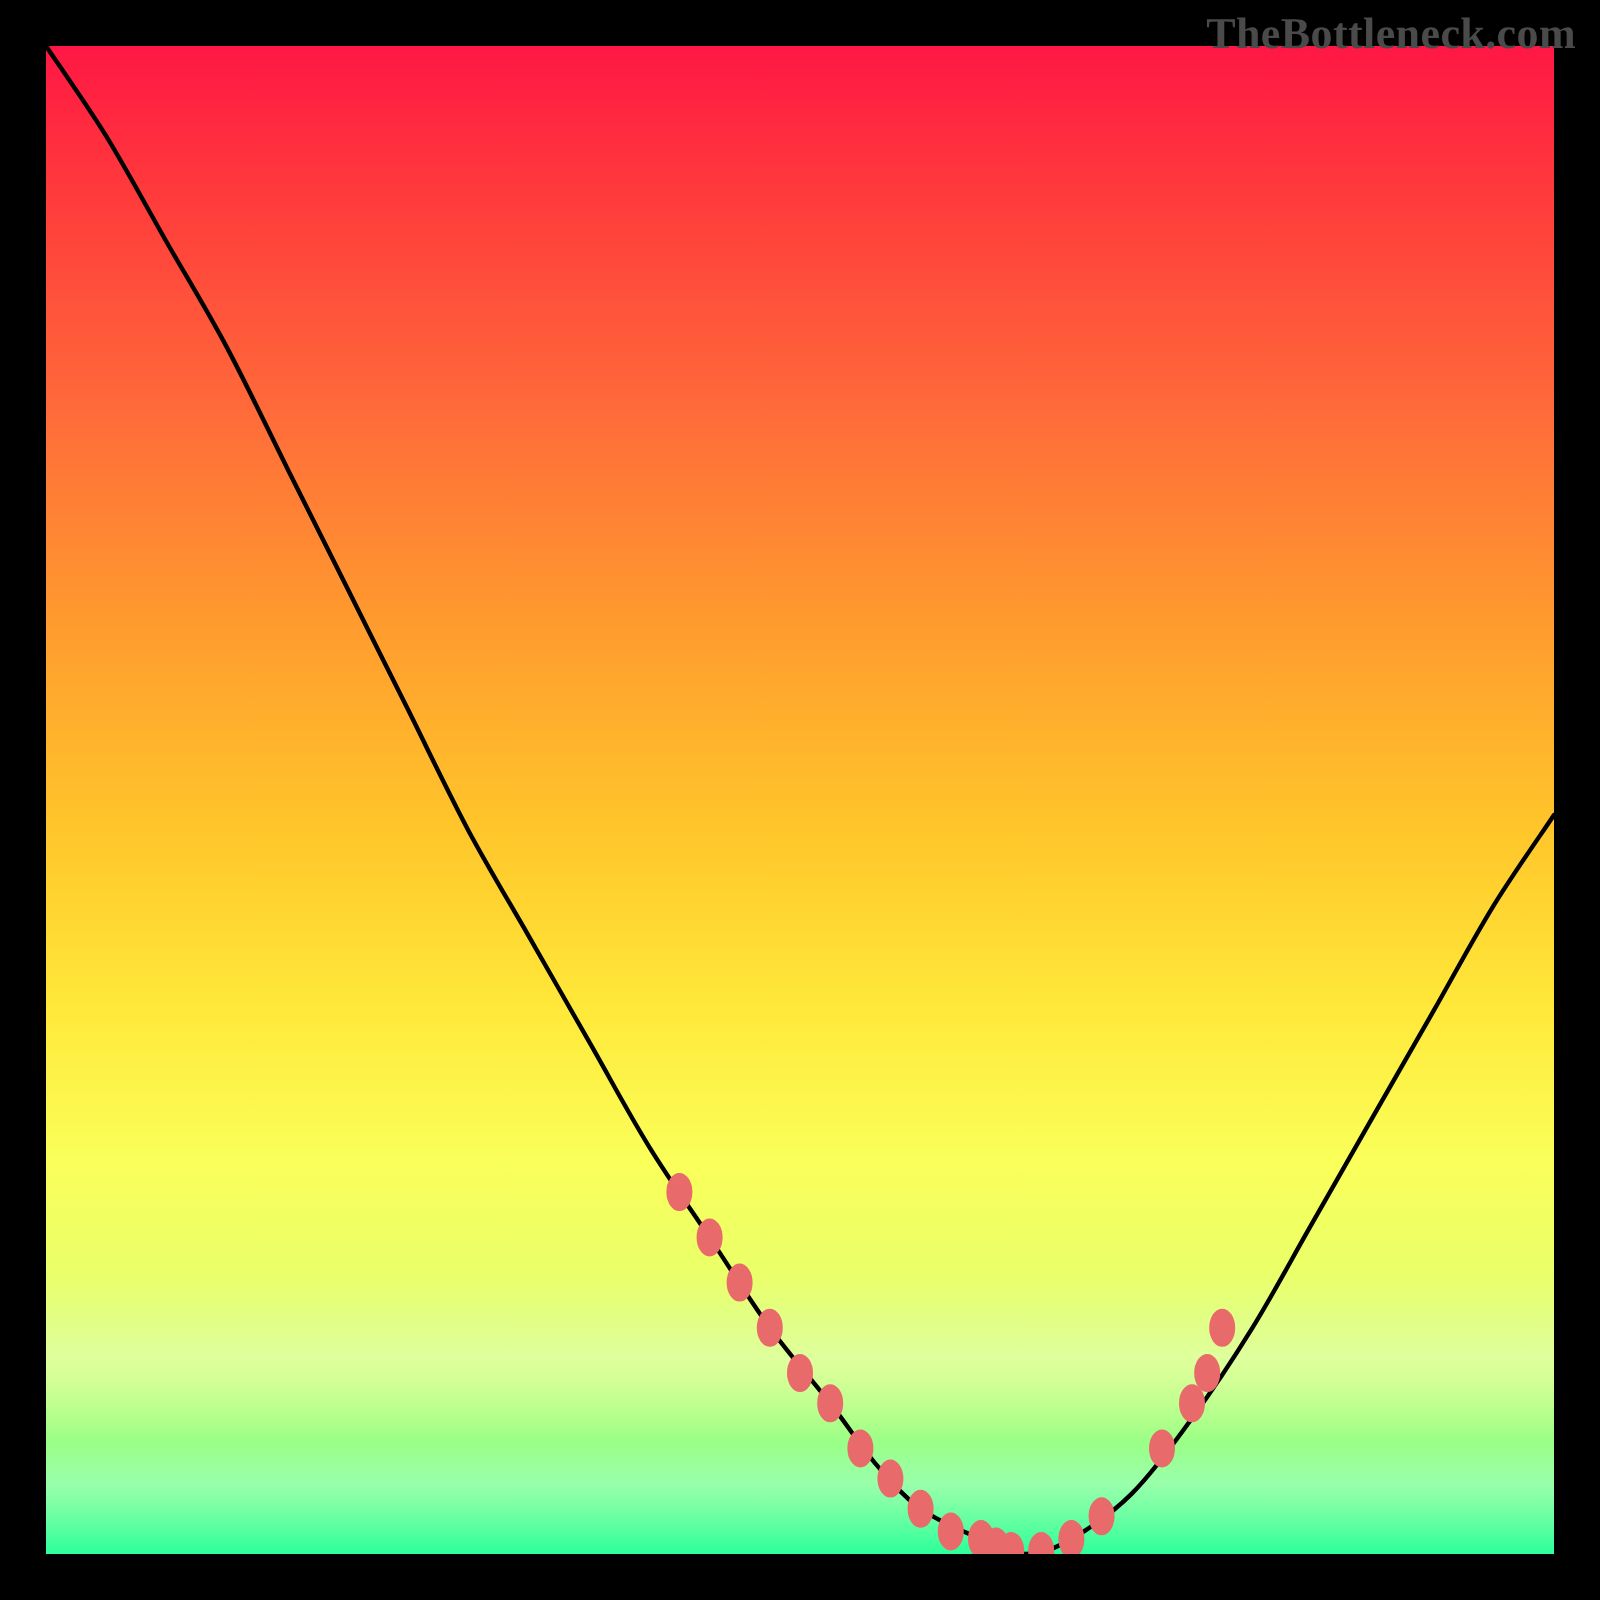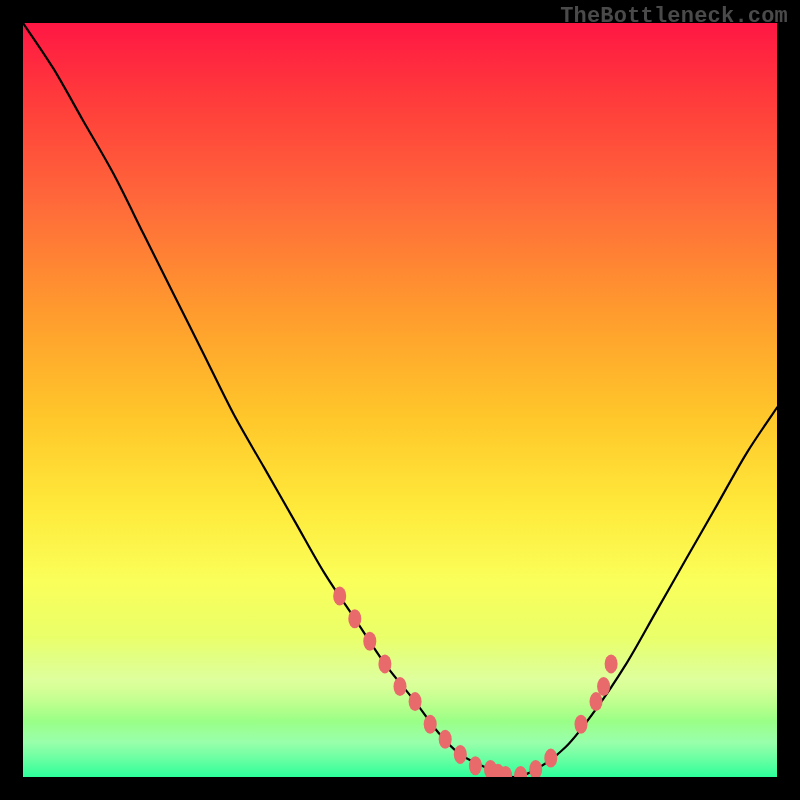--- a/index.html
+++ b/index.html
@@ -7,21 +7,21 @@
   .frame {
     position: relative;
     width: 800px;
     height: 800px;
     background: #000;
   }
   .watermark {
     position: absolute;
     top: 4px;
     right: 12px;
-    font-family: Liberation Mono, monospace;
+    font-family: Liberation Serif, serif;
     font-size: 22px;
     font-weight: 600;
     color: #4a4a4a;
     letter-spacing: 0.2px;
     z-index: 10;
   }
   .plot-area {
     position: absolute;
     left: 23px;
     top: 23px;

